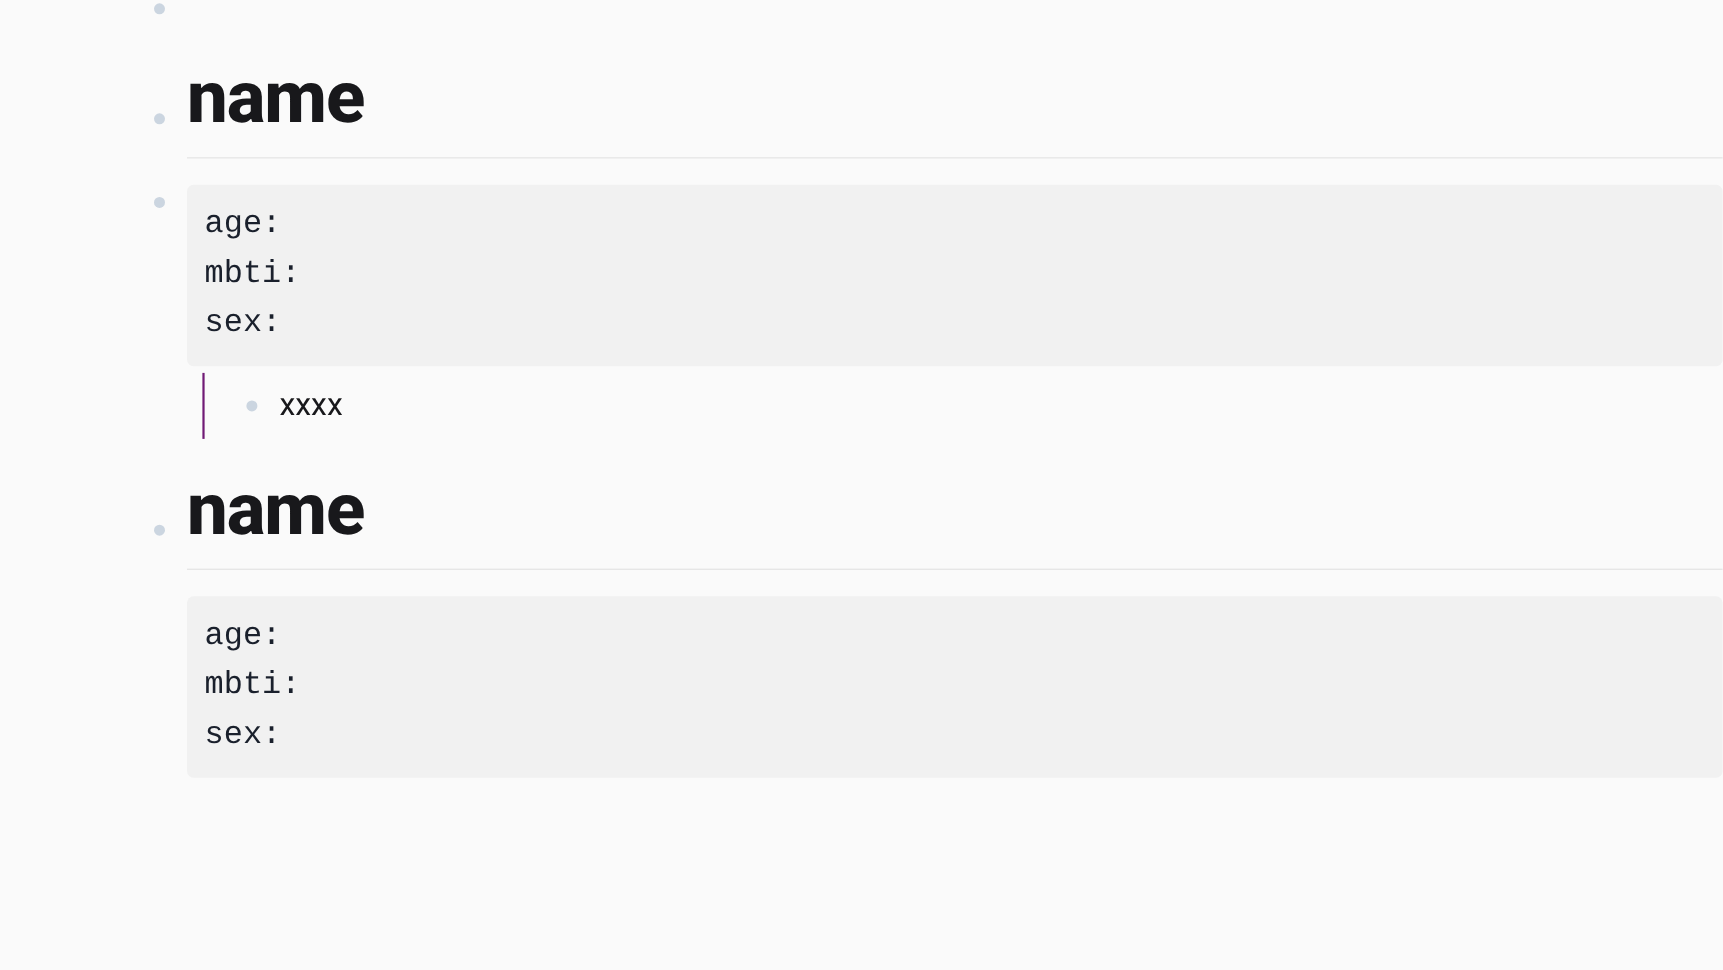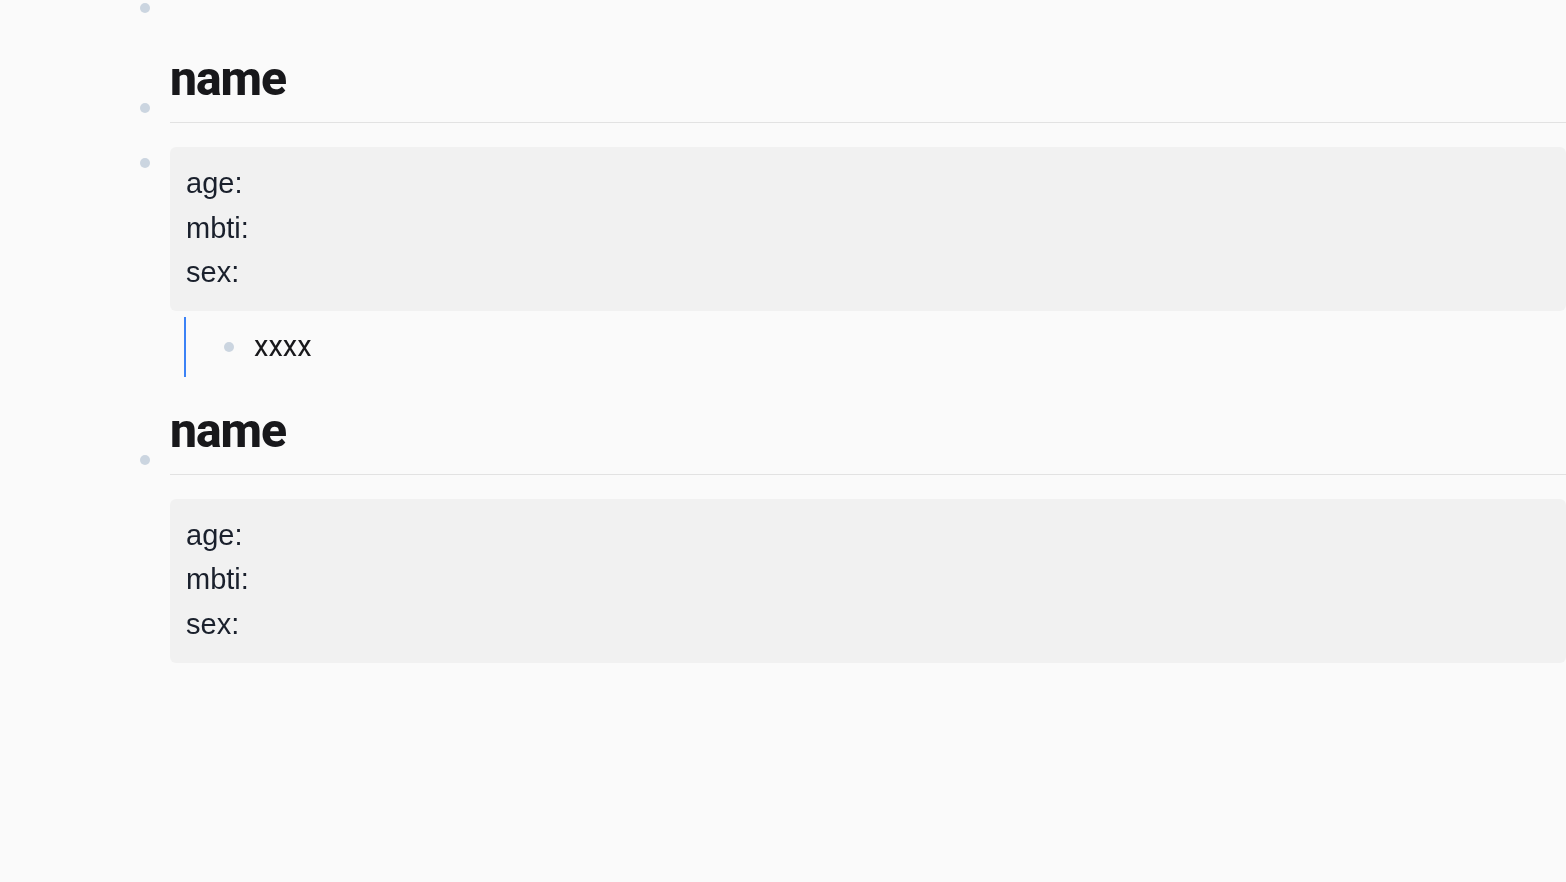--- a/index.html
+++ b/index.html
@@ -44,49 +44,49 @@
       height: 20px;
       margin-bottom: 0px;
     }
     .empty-item::before { top: 8px; }
 
     .heading-item::before {
       top: 58px;
     }
 
     h1 {
-      font-size: 48px;
+      font-size: 66px;
       font-weight: 800;
       letter-spacing: -1px;
       color: #18181b;
       line-height: 1.2;
       padding-bottom: 14px;
       border-bottom: 1px solid #e2e2e2;
       margin-bottom: 24px;
       margin-top: 30px;
     }
 
     .codeblock-item::before {
       top: 16px;
     }
 
     .codeblock {
       background: #f1f1f1;
       border-radius: 6px;
       padding: 14px 16px 16px 16px;
-      font-family: Liberation Sans, sans-serif;
+      font-family: Liberation Mono, monospace;
       font-size: 29px;
       line-height: 1.55;
       color: #1a202c;
       white-space: pre-line;
     }
 
     .note-wrap {
       margin-top: 6px;
-      border-left: 2px solid #3b82f6;
+      border-left: 2px solid #701a75;
       margin-left: 14px;
       padding-left: 30px;
     }
 
     .note-list {
       list-style: none;
       padding: 8px 0 8px 0;
     }
 
     .note-item {

